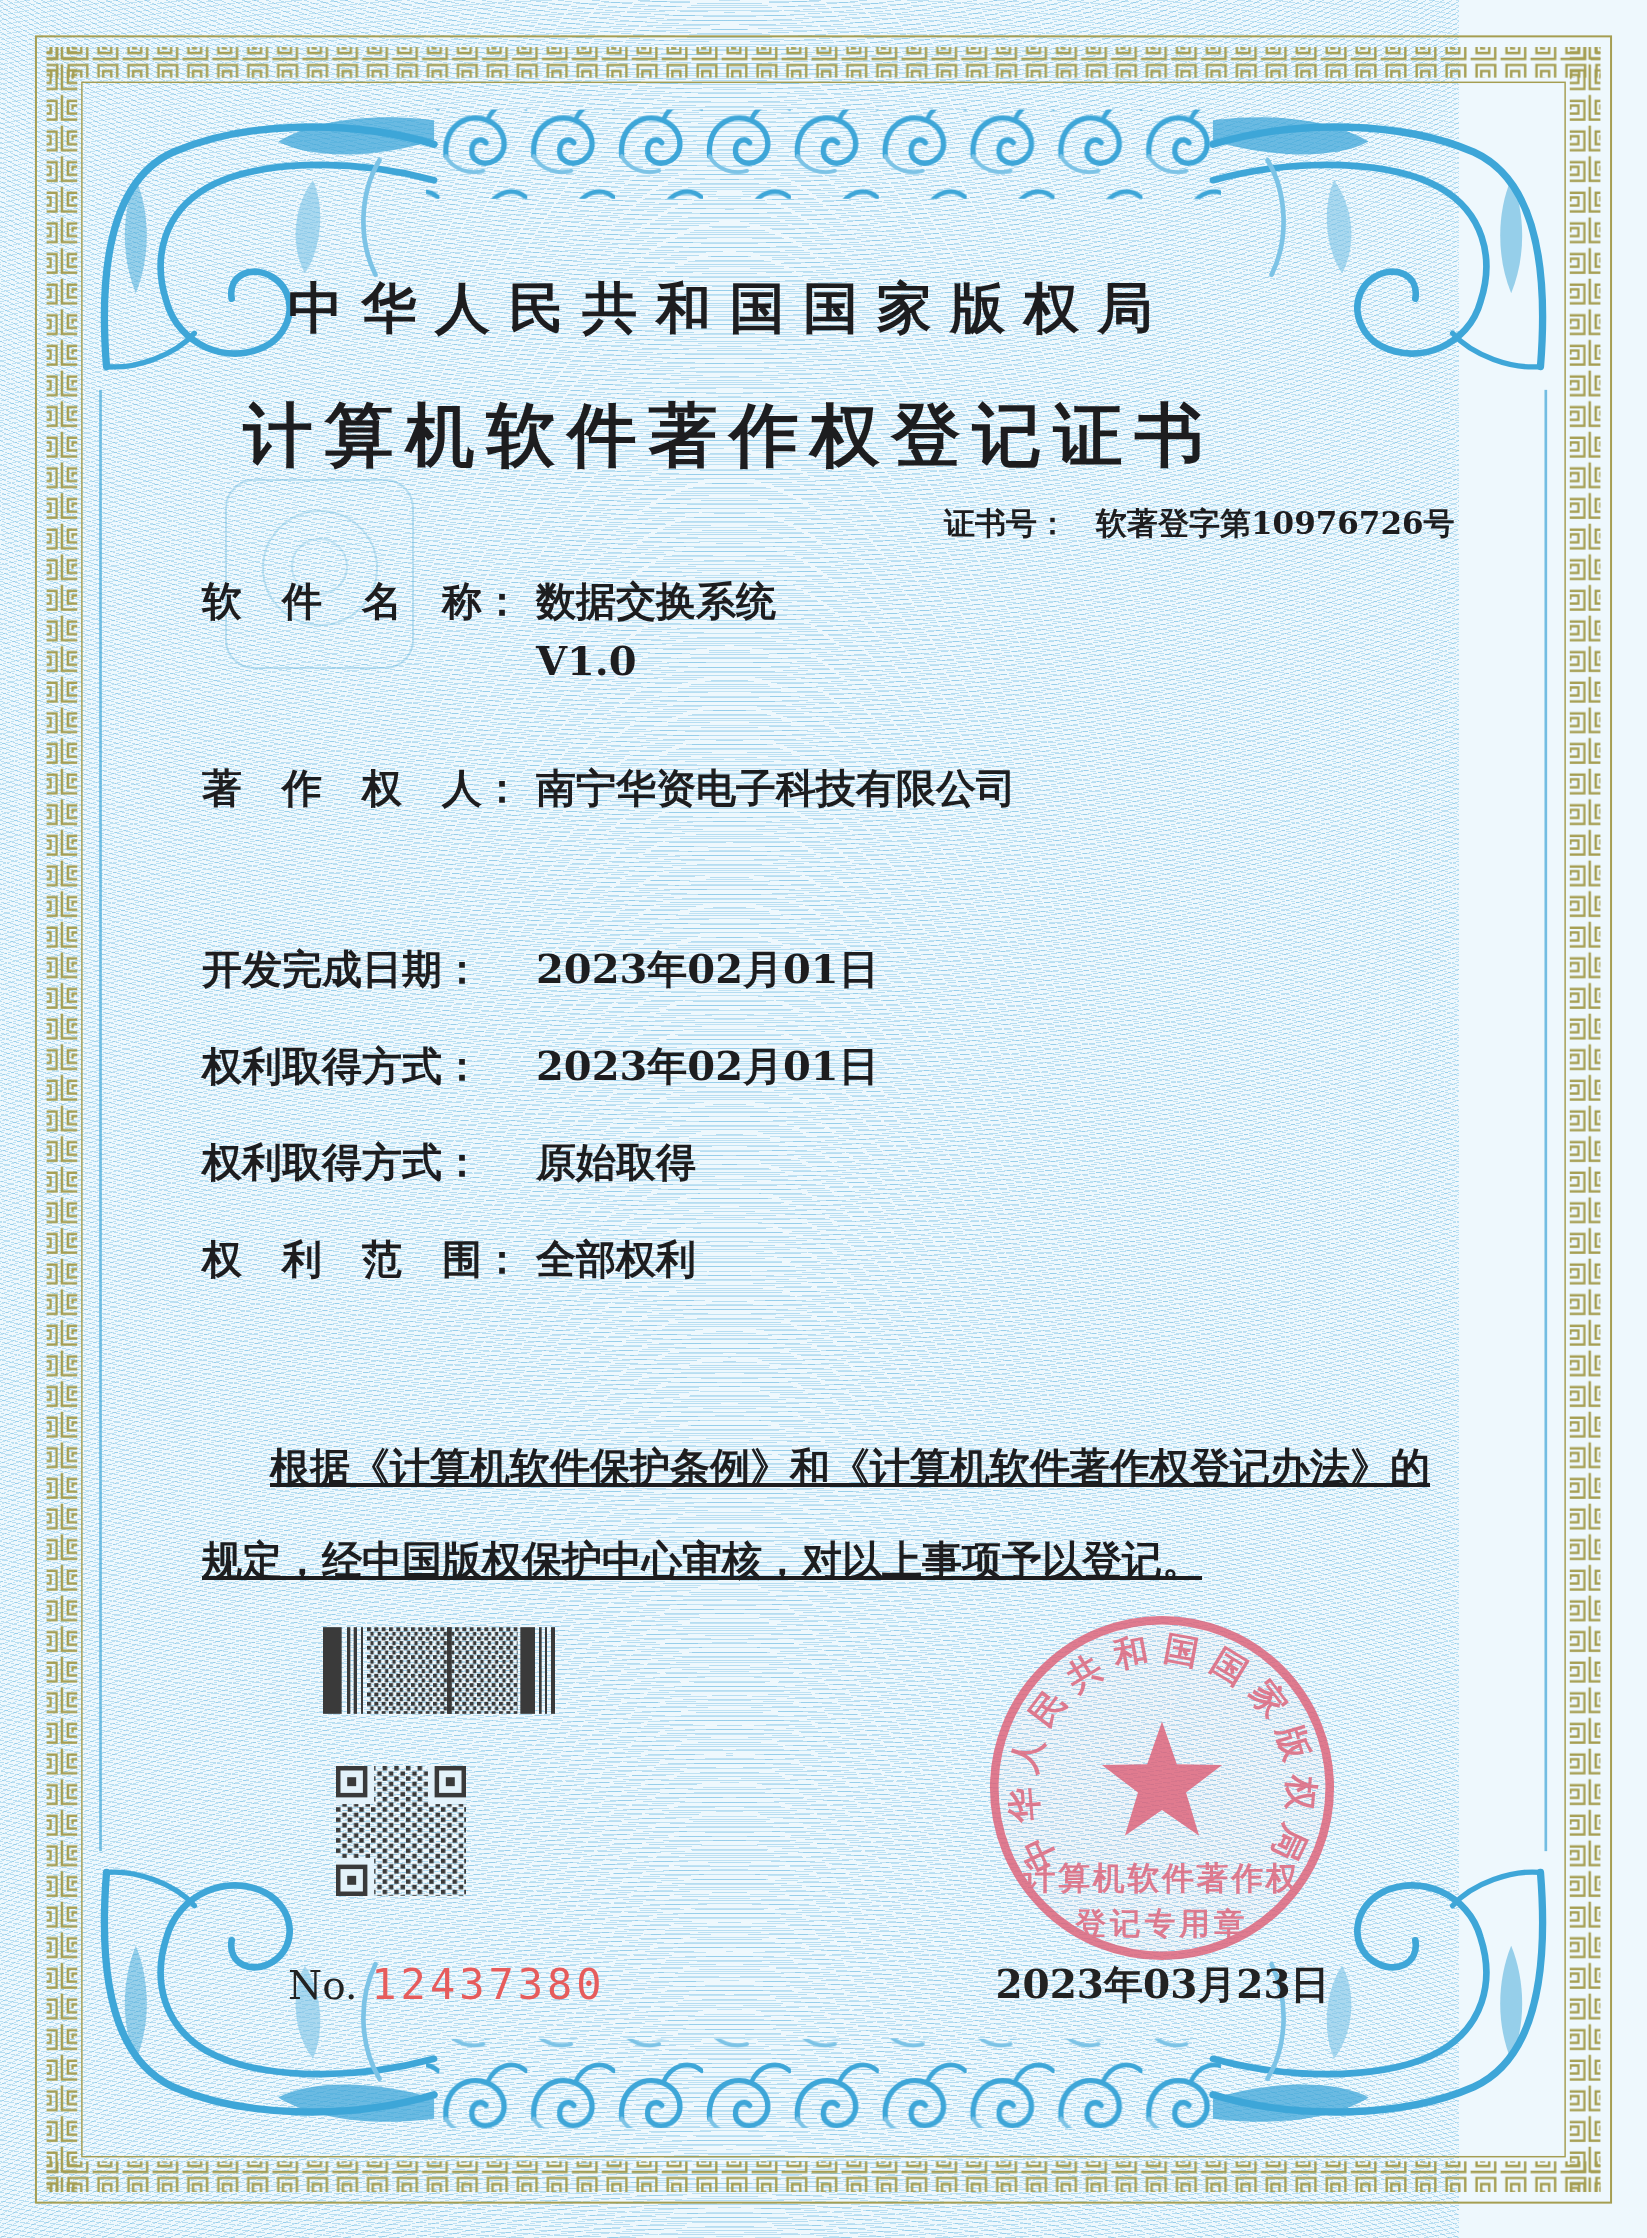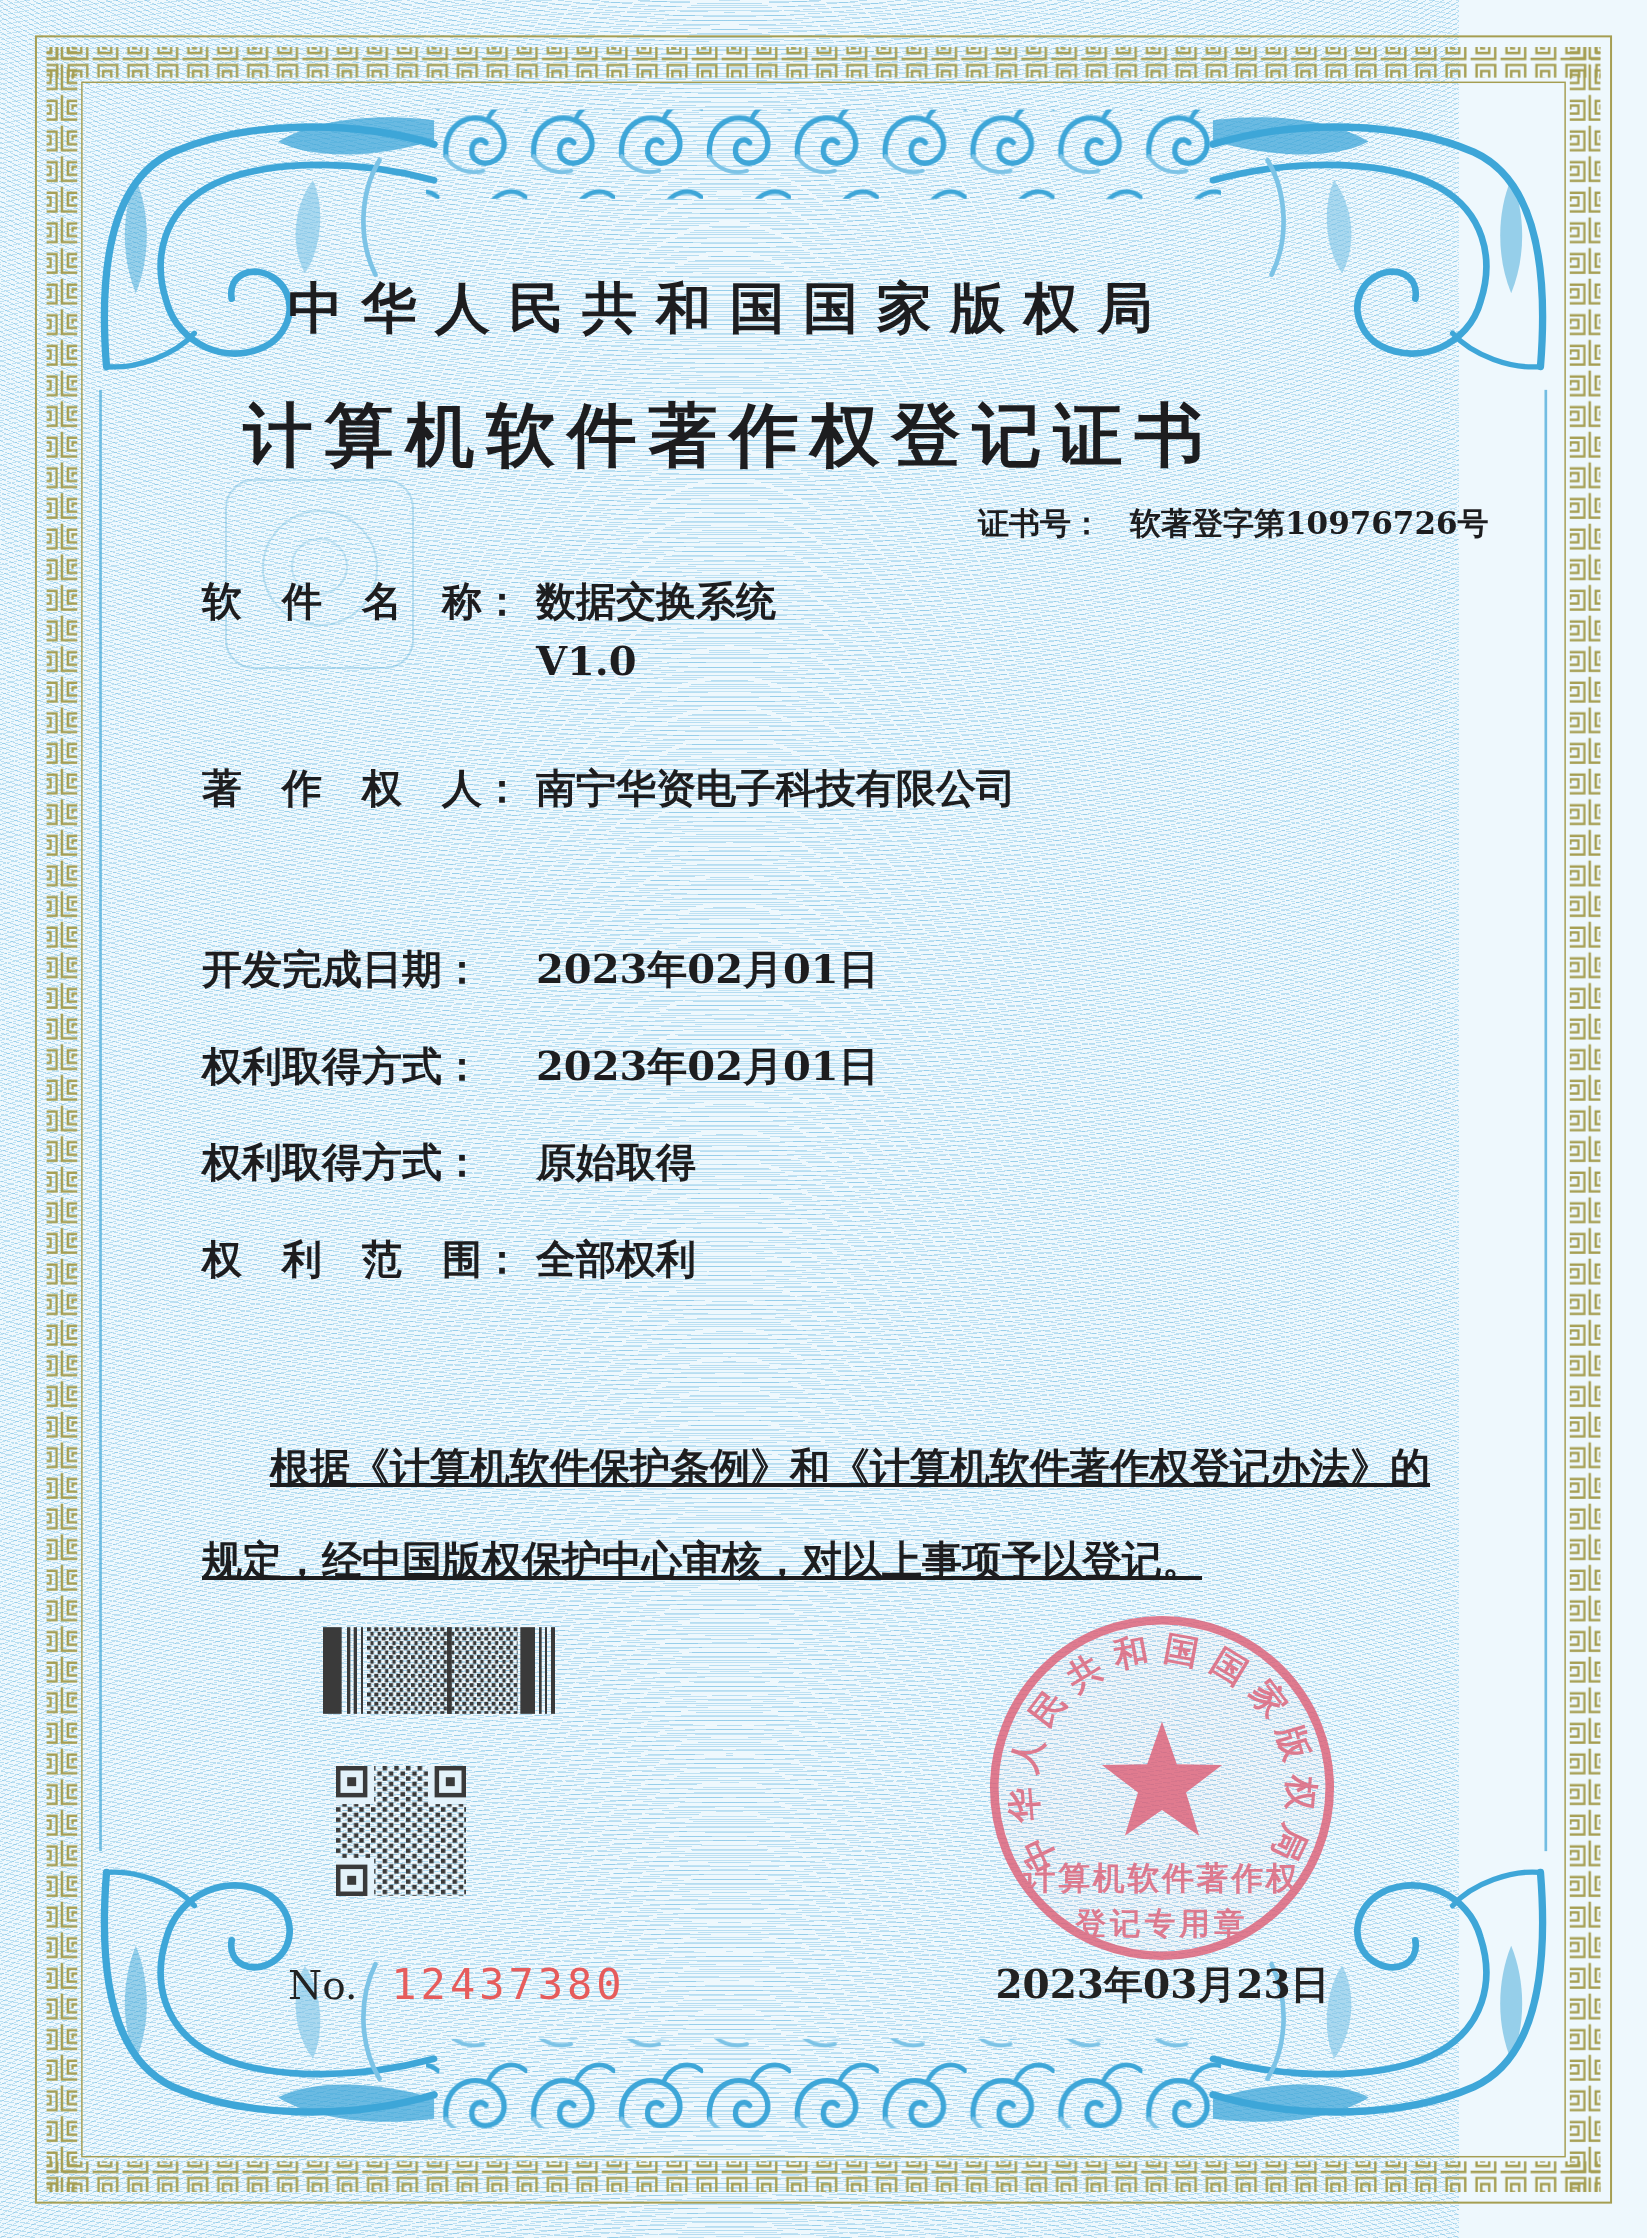--- a/index.html
+++ b/index.html
@@ -22,39 +22,39 @@
     left:0;right:0;top:272px;text-align:center;
     font-size:55px;font-weight:700;letter-spacing:18.6px;color:#1d1d1f;
     white-space:nowrap;
   }
   .cert-title{
     left:0;right:0;top:390px;text-align:center;
     font-size:69px;font-weight:700;letter-spacing:12px;color:#1d1d1f;
     white-space:nowrap;
   }
   .certno-line{
-    left:978px;top:503px;font-size:31px;font-weight:700;color:#1d1d1f;
+    left:944px;top:503px;font-size:31px;font-weight:700;color:#1d1d1f;
     white-space:nowrap;display:flex;gap:28px;align-items:flex-end;
   }
   .field-row{
     left:202px;font-size:40px;font-weight:700;color:#1d1d1f;white-space:nowrap;
     height:47px;width:1265px;
   }
   .field-label{position:absolute;left:0;top:0;}
   .field-value{position:absolute;left:334px;top:0;}
   .field-value2{position:absolute;left:334px;top:63px;}
   .statement-line{
     font-size:40px;font-weight:700;color:#1d1d1f;white-space:nowrap;text-decoration:underline;
   }
   .issue-date{
     left:976px;top:1958px;width:373px;text-align:center;
     font-size:39px;font-weight:700;color:#222;white-space:nowrap;
   }
   .serial{
-    left:288px;top:1960px;display:flex;align-items:baseline;gap:34px;white-space:nowrap;
+    left:288px;top:1960px;display:flex;align-items:baseline;gap:14px;white-space:nowrap;
   }
   .serial-label{font-size:39px;color:#222;}
   .serial-number{
     font-family:"DejaVu Sans Mono","Liberation Mono",monospace;
     font-size:42px;font-weight:400;color:#e65c5c;letter-spacing:4px;
   }
   
   .watermark{
     left:225px;top:479px;width:185px;height:186px;
     border:2px solid rgba(110,185,222,0.38);border-radius:29px;

